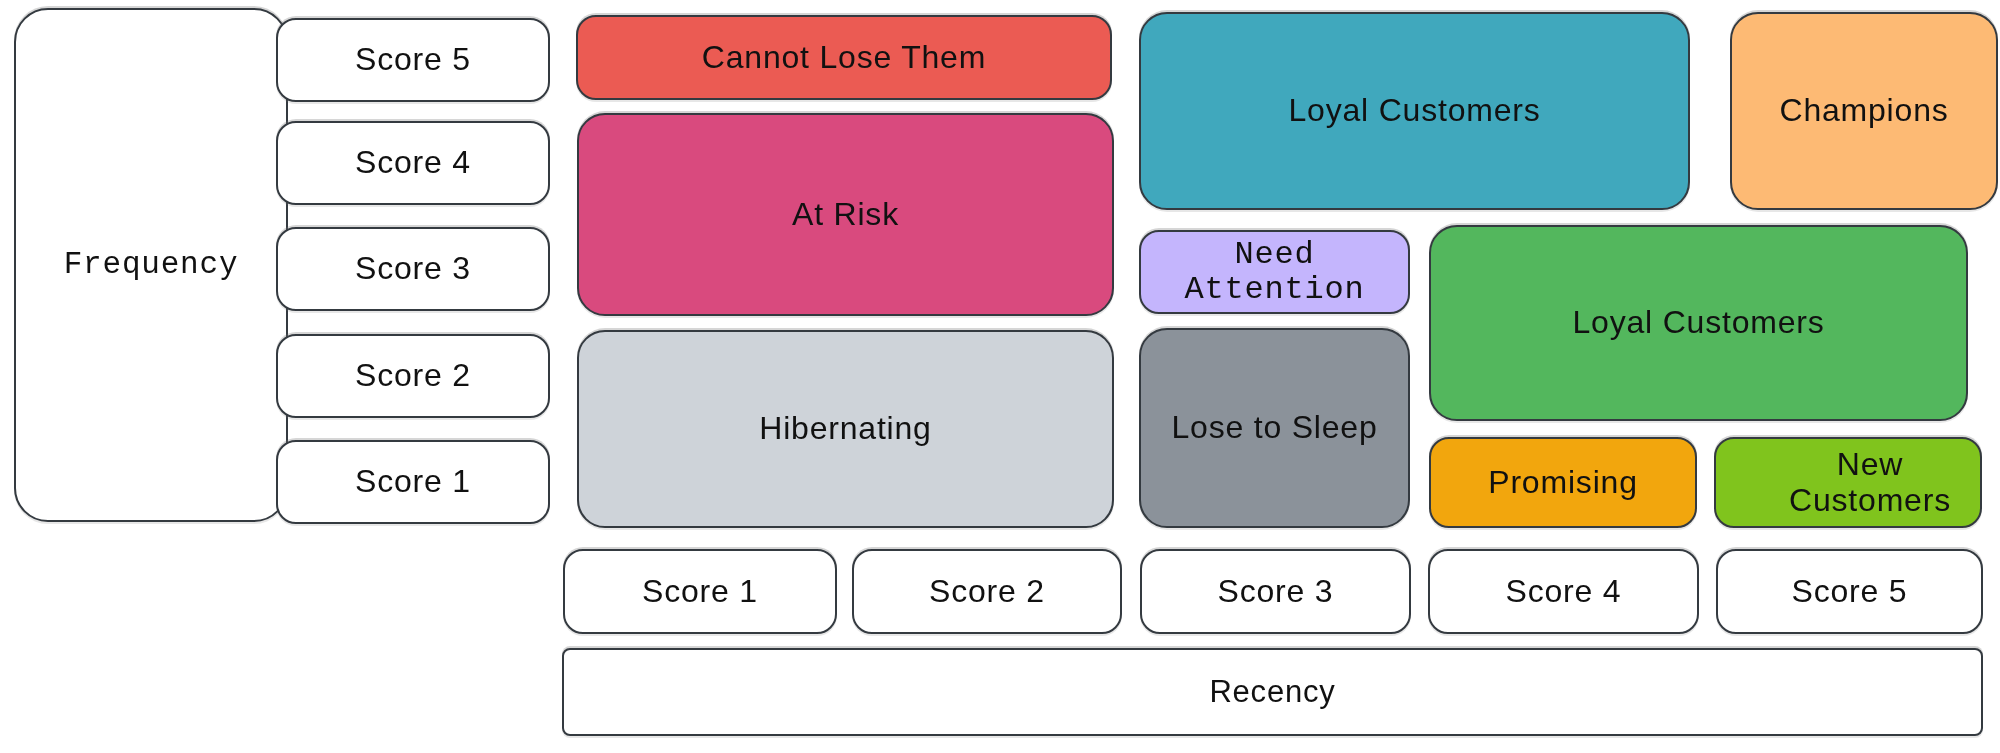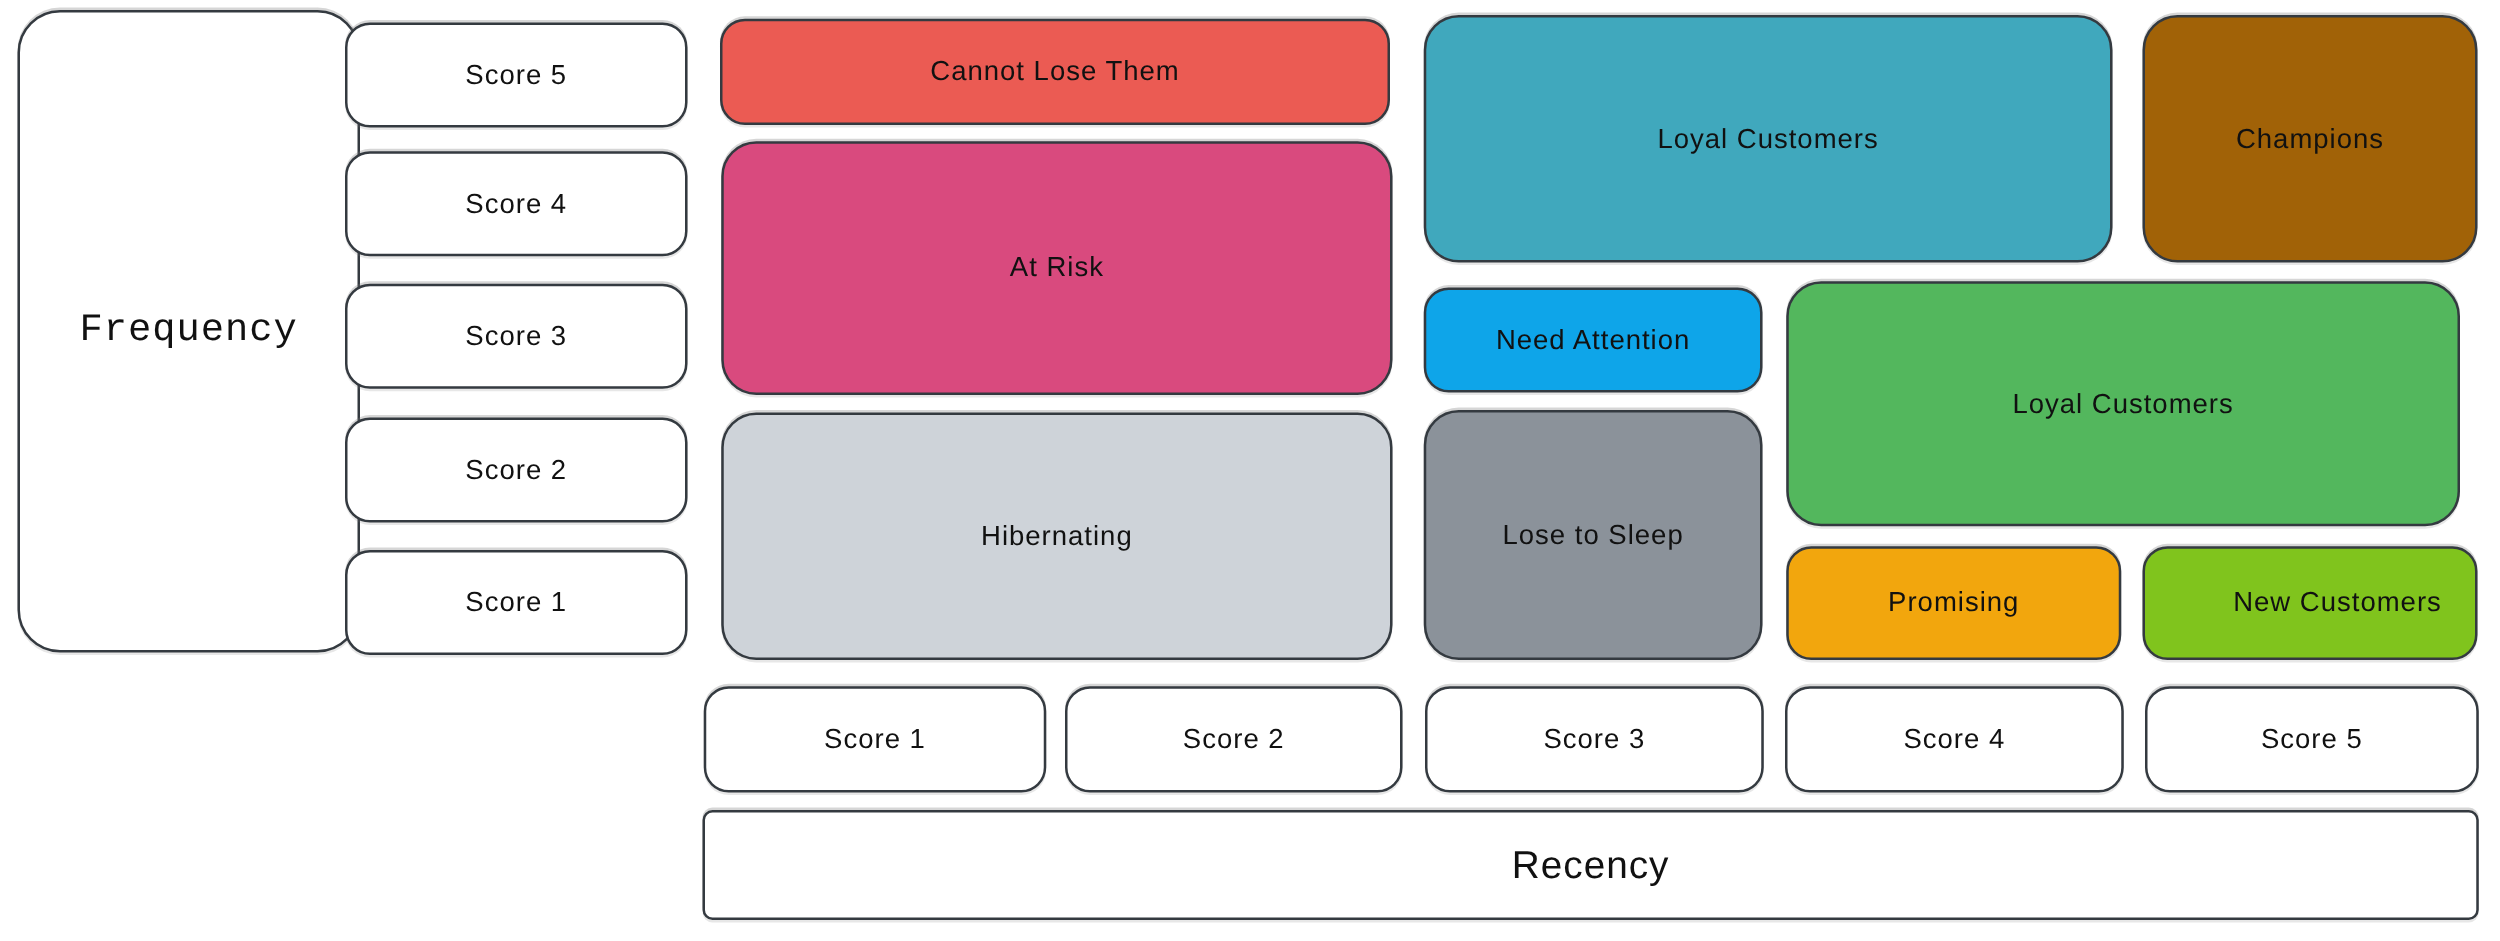--- a/index.html
+++ b/index.html
@@ -14,21 +14,21 @@
   .box {
     position: absolute;
     box-sizing: border-box;
     border: 2.5px solid #343a40;
     border-radius: 20px;
     background: #ffffff;
     display: flex;
     align-items: center;
     justify-content: center;
     text-align: center;
-    font-size: 22px;
+    font-size: 32px;
     letter-spacing: 0.8px;
     line-height: 1.1;
     box-shadow: 0 -2px 0 rgba(120,120,120,0.30), 0 2px 0 rgba(120,120,120,0.18);
   }
   .big-radius { border-radius: 28px; }
 
   
   .freq-label   { left: 14px;  top: 8px;   width: 274px; height: 514px; border-radius: 34px; font-size: 31px; font-family: Liberation Mono, monospace; }
   .fscore       { left: 276px; width: 274px; height: 84px; }
   .fscore.f5 { top: 18px; }
@@ -67,22 +67,22 @@
   <div class="box fscore f5">Score 5</div>
   <div class="box fscore f4">Score 4</div>
   <div class="box fscore f3">Score 3</div>
   <div class="box fscore f2">Score 2</div>
   <div class="box fscore f1">Score 1</div>
 
   <div class="box seg-cannot-lose" style="background-color: rgb(235, 91, 83);">Cannot Lose Them</div>
   <div class="box big-radius seg-hibernating" style="background-color: rgb(206, 211, 217);">Hibernating</div>
   <div class="box big-radius seg-at-risk" style="background-color: rgb(217, 74, 126);">At Risk</div>
   <div class="box big-radius seg-loyal-top" style="background-color: rgb(64, 168, 189);">Loyal Customers</div>
-  <div class="box big-radius seg-champions" style="background-color: #a16207;">Champions</div>
-  <div class="box seg-need-attention" style="background-color: #0ea5e9;">Need Attention</div>
+  <div class="box big-radius seg-champions" style="background-color: #fdba74; margin-left: 16px;">Champions</div>
+  <div class="box seg-need-attention" style="background-color: #c4b5fd; font-family: Liberation Mono, monospace;">Need Attention</div>
   <div class="box big-radius seg-loyal-mid" style="background-color: rgb(83, 183, 93);">Loyal Customers</div>
   <div class="box big-radius seg-about-to-sleep" style="background-color: rgb(139, 146, 154);">Lose to Sleep</div>
   <div class="box seg-promising" style="background-color: rgb(242, 166, 13);">Promising</div>
   <div class="box seg-new-customers" style="background-color: rgb(128, 196, 29); padding-left: 44px;">New Customers</div>
 
   <div class="box rscore r1">Score 1</div>
   <div class="box rscore r2">Score 2</div>
   <div class="box rscore r3">Score 3</div>
   <div class="box rscore r4">Score 4</div>
   <div class="box rscore r5">Score 5</div>

